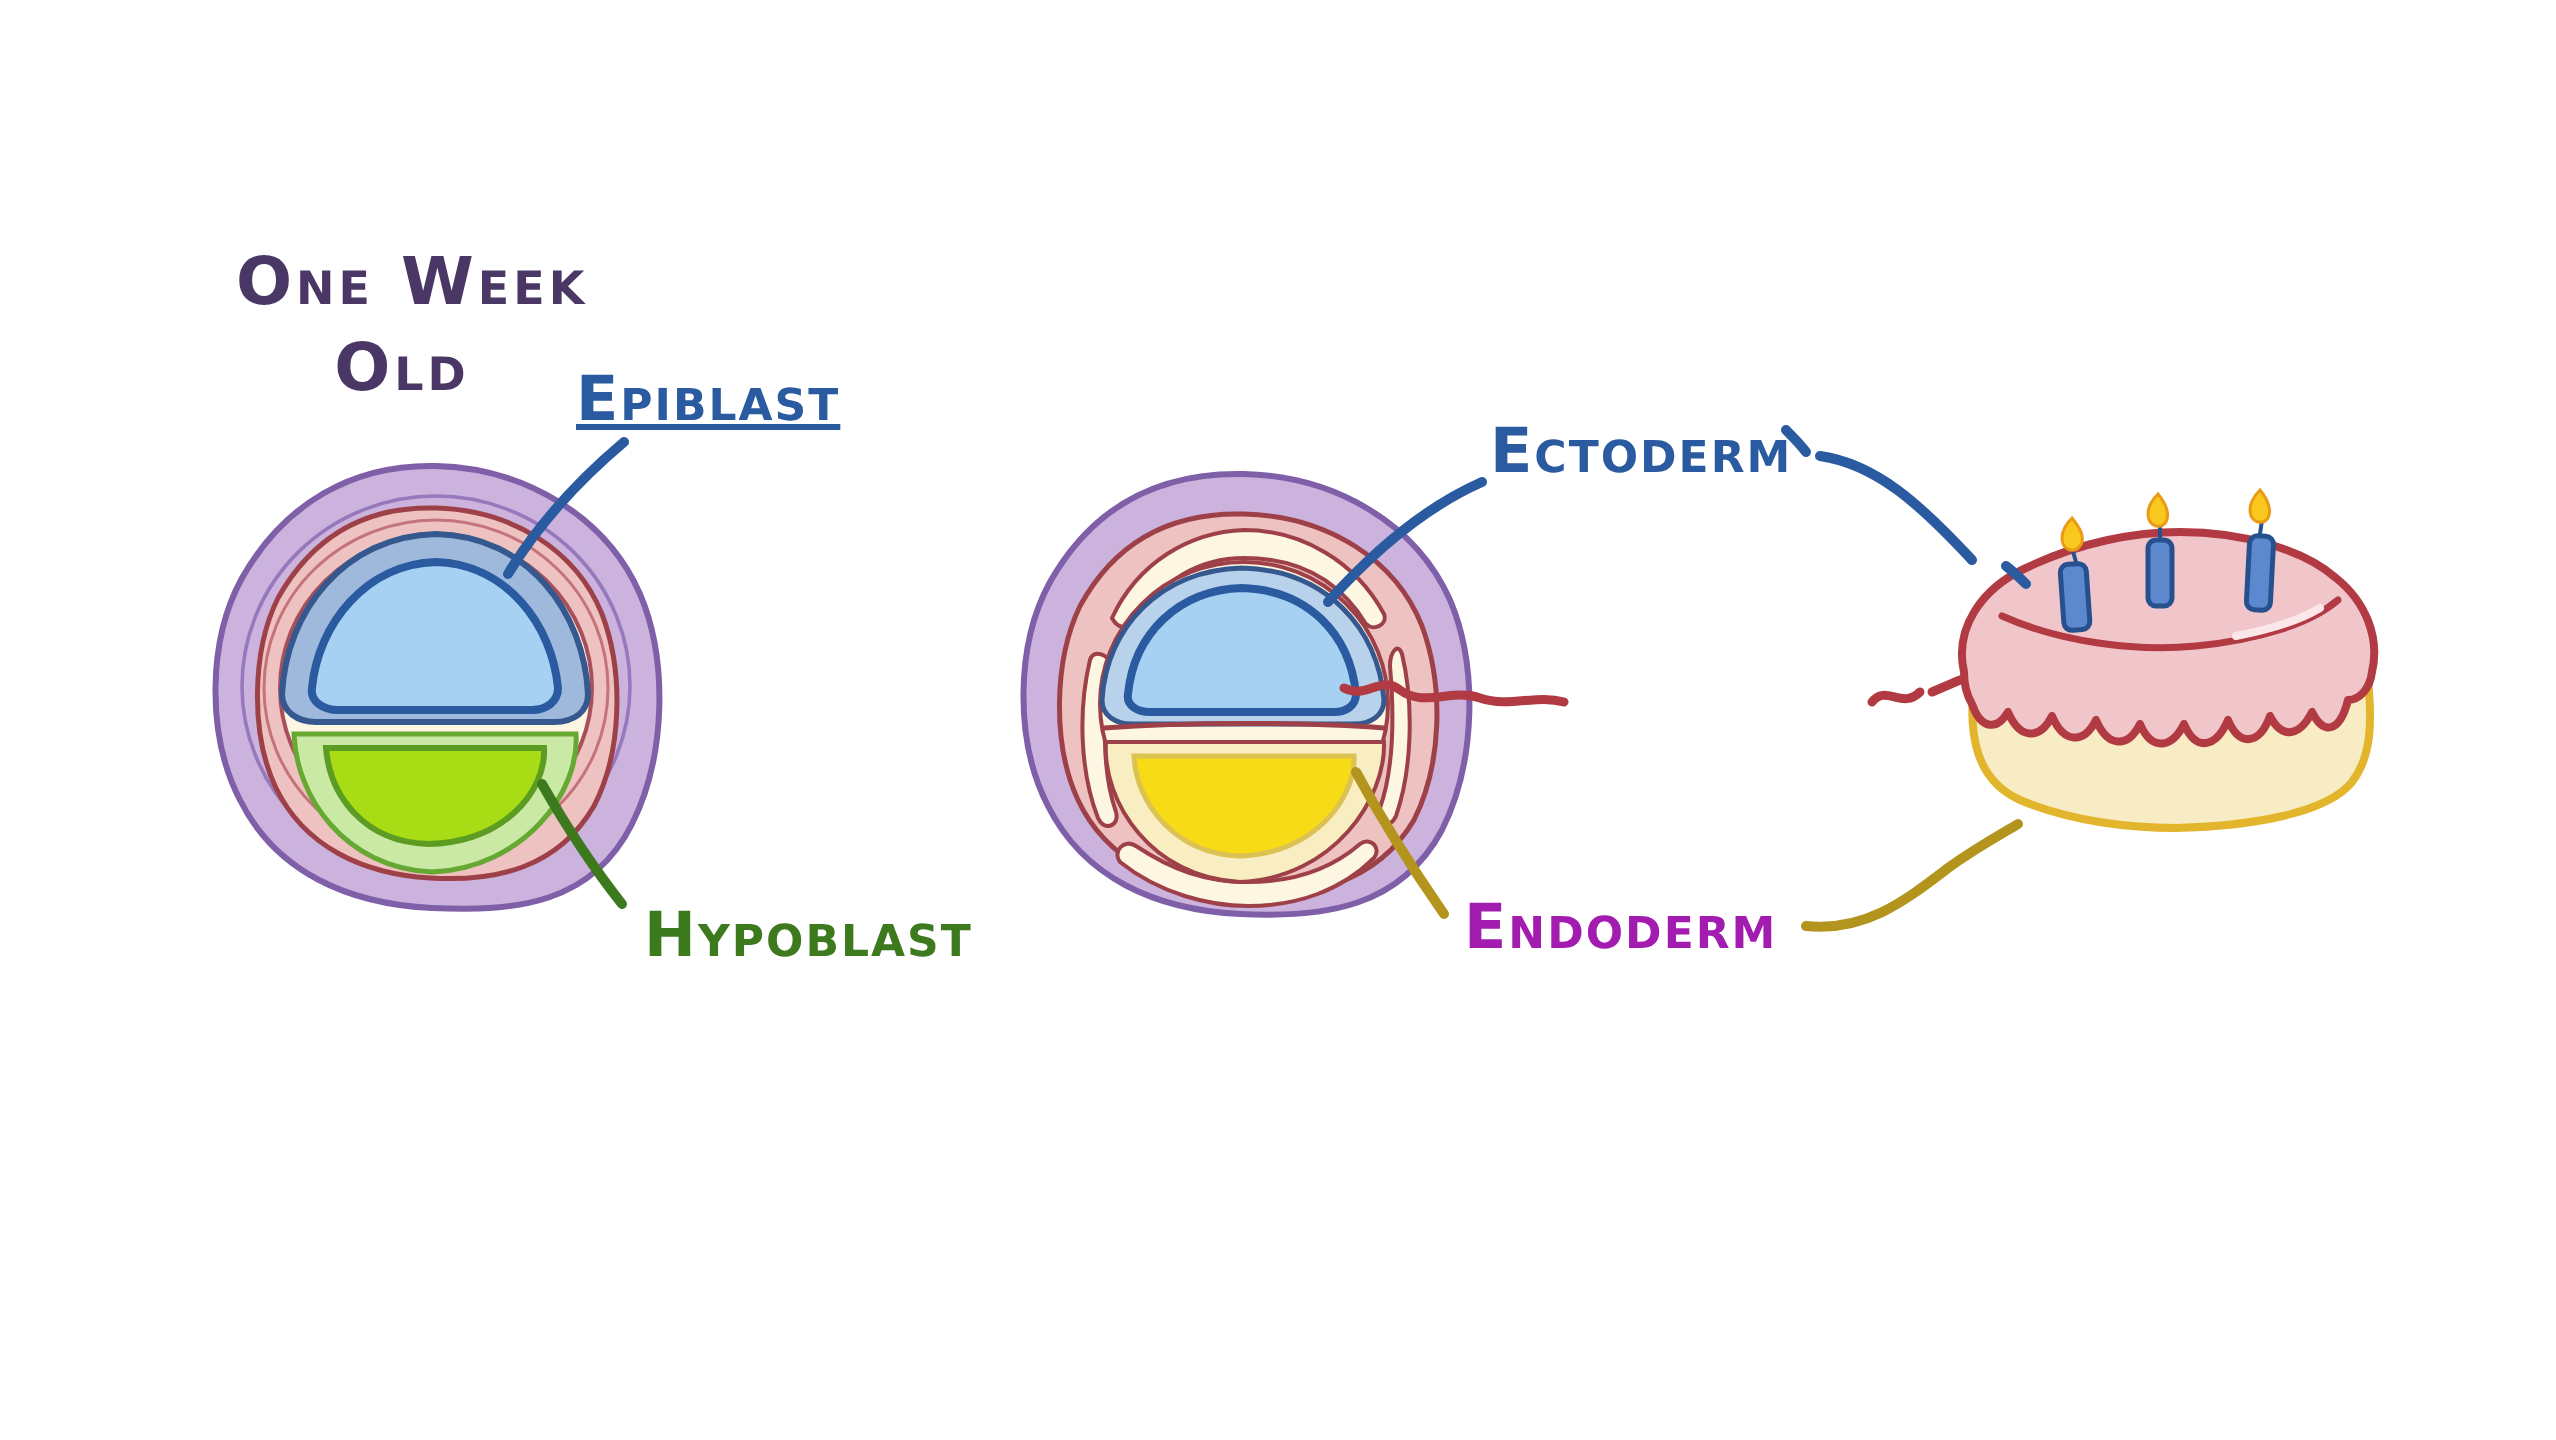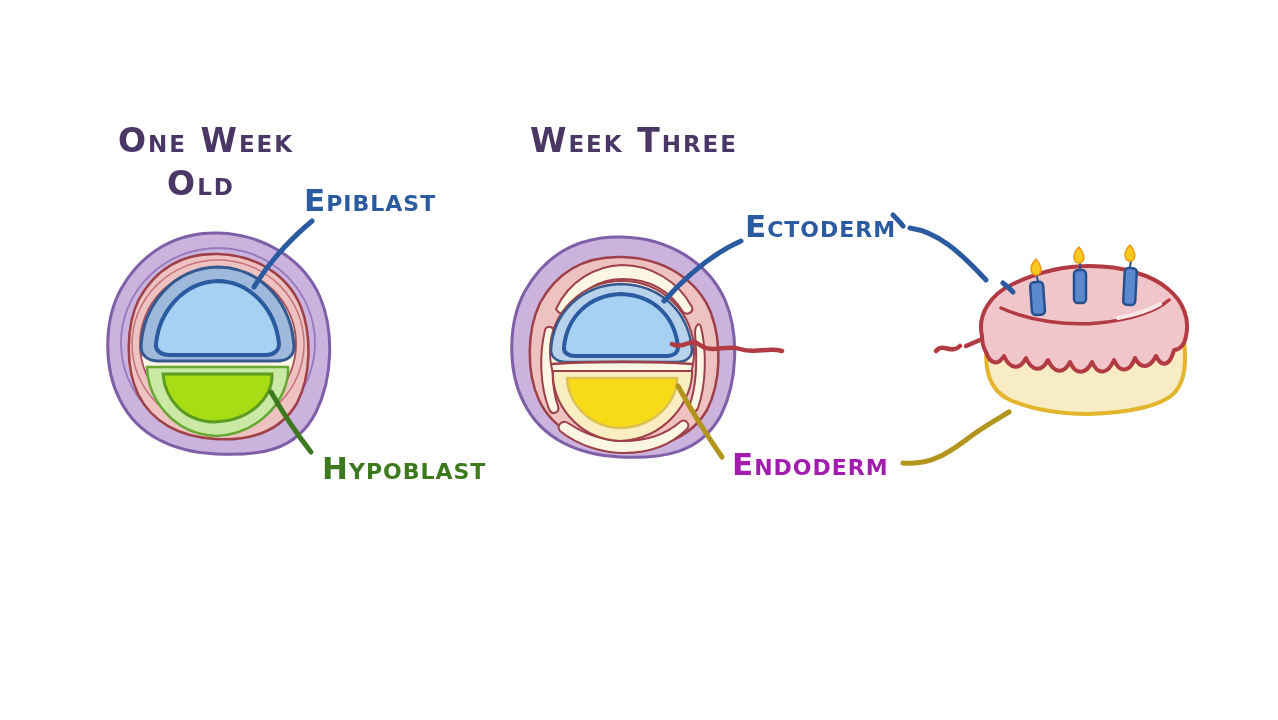--- a/index.html
+++ b/index.html
@@ -23,21 +23,21 @@
   .title { font-size: 33px; color: #4a3766; letter-spacing: 2px; }
   .lbl   { font-size: 31px; }
   .blue  { color: #2a5a9f; }
   .green { color: #3d7a1e; }
   .red   { color: #b23a42; }
   .gold  { color: #a21caf; }
 
   [data-name="one-week-title-line1"] { left: 118px; top: 124px; width: 166px; text-align: center; }
   [data-name="one-week-title-line2"] { left: 118px; top: 167px; width: 166px; text-align: center; }
   [data-name="week-three-title"]     { left: 530px; top: 124px; }
-  [data-name="epiblast-label"]  { left: 304px; top: 185px; }
+  [data-name="epiblast-label"]  { left: 288px; top: 185px; text-decoration: underline; }
   [data-name="hypoblast-label"] { left: 310px; top: 453px; margin-left: 12px; }
   [data-name="ectoderm-label"]  { left: 745px; top: 211px; }
   [data-name="mesoderm-label"]  { left: 787px; top: 335px; }
   [data-name="endoderm-label"]  { left: 732px; top: 449px; }
 </style>
 </head>
 <body>
 
 <div class="canvas" data-name="illustration-canvas">
 
@@ -103,20 +103,19 @@
       <path data-name="mesoderm-leader-line" d="M672,344 C684,350 690,337 700,345 C712,354 726,344 740,349 C755,354 768,347 782,351" stroke="#b23a42" stroke-width="4.5"></path>
       <path data-name="mesoderm-to-cake-tilde" d="M936,351 C943,342 951,355 960,346" stroke="#b23a42" stroke-width="4.5"></path>
       <path data-name="mesoderm-to-cake-dash" d="M966,346 L980,340" stroke="#b23a42" stroke-width="4.5"></path>
       <path data-name="endoderm-leader-line" d="M678,386 C691,410 706,434 722,457" stroke="#b3941c" stroke-width="5"></path>
       <path data-name="endoderm-to-cake-line" d="M903,463 C933,466 953,450 974,434 C988,424 999,418 1009,412" stroke="#b3941c" stroke-width="5"></path>
     </g>
   </svg>
 
   <div class="txt title" data-name="one-week-title-line1">One Week</div>
   <div class="txt title" data-name="one-week-title-line2">Old</div>
-  <div class="txt title" data-name="week-three-title">Week Three</div>
 
   <div class="txt lbl blue" data-name="epiblast-label">Epiblast</div>
   <div class="txt lbl green" data-name="hypoblast-label">Hypoblast</div>
   <div class="txt lbl blue" data-name="ectoderm-label">Ectoderm</div>
   <div class="txt lbl gold" data-name="endoderm-label">Endoderm</div>
 
 </div>
 
 </body></html>

